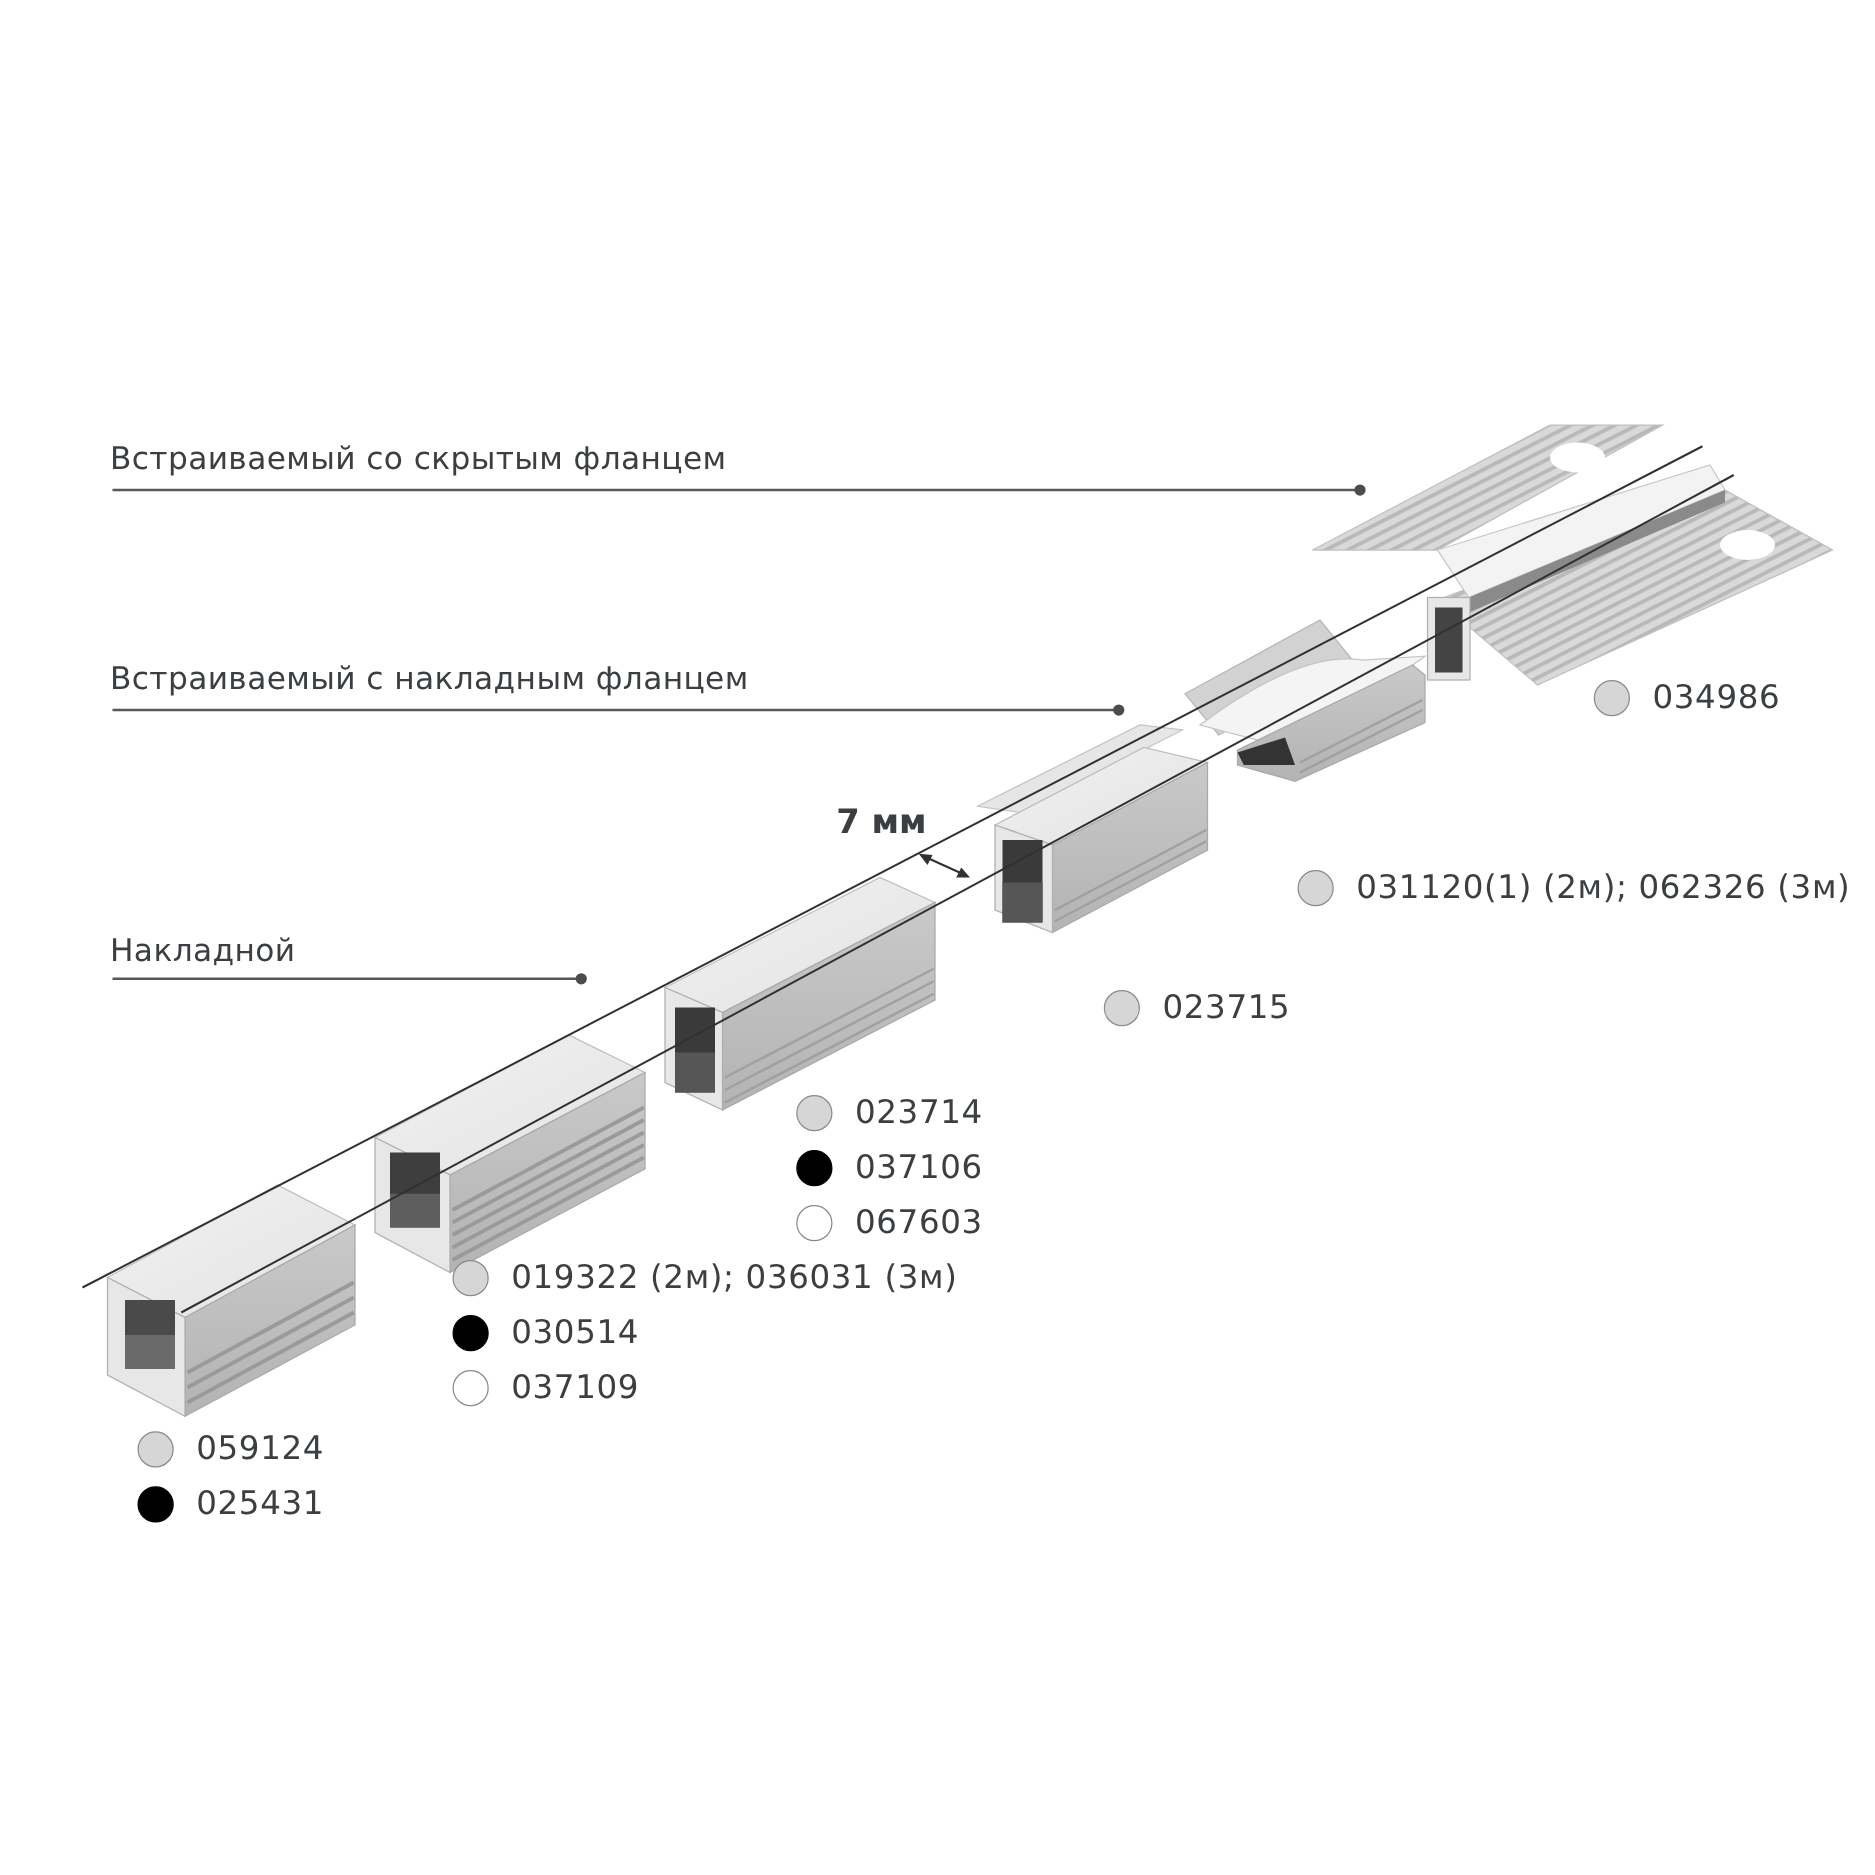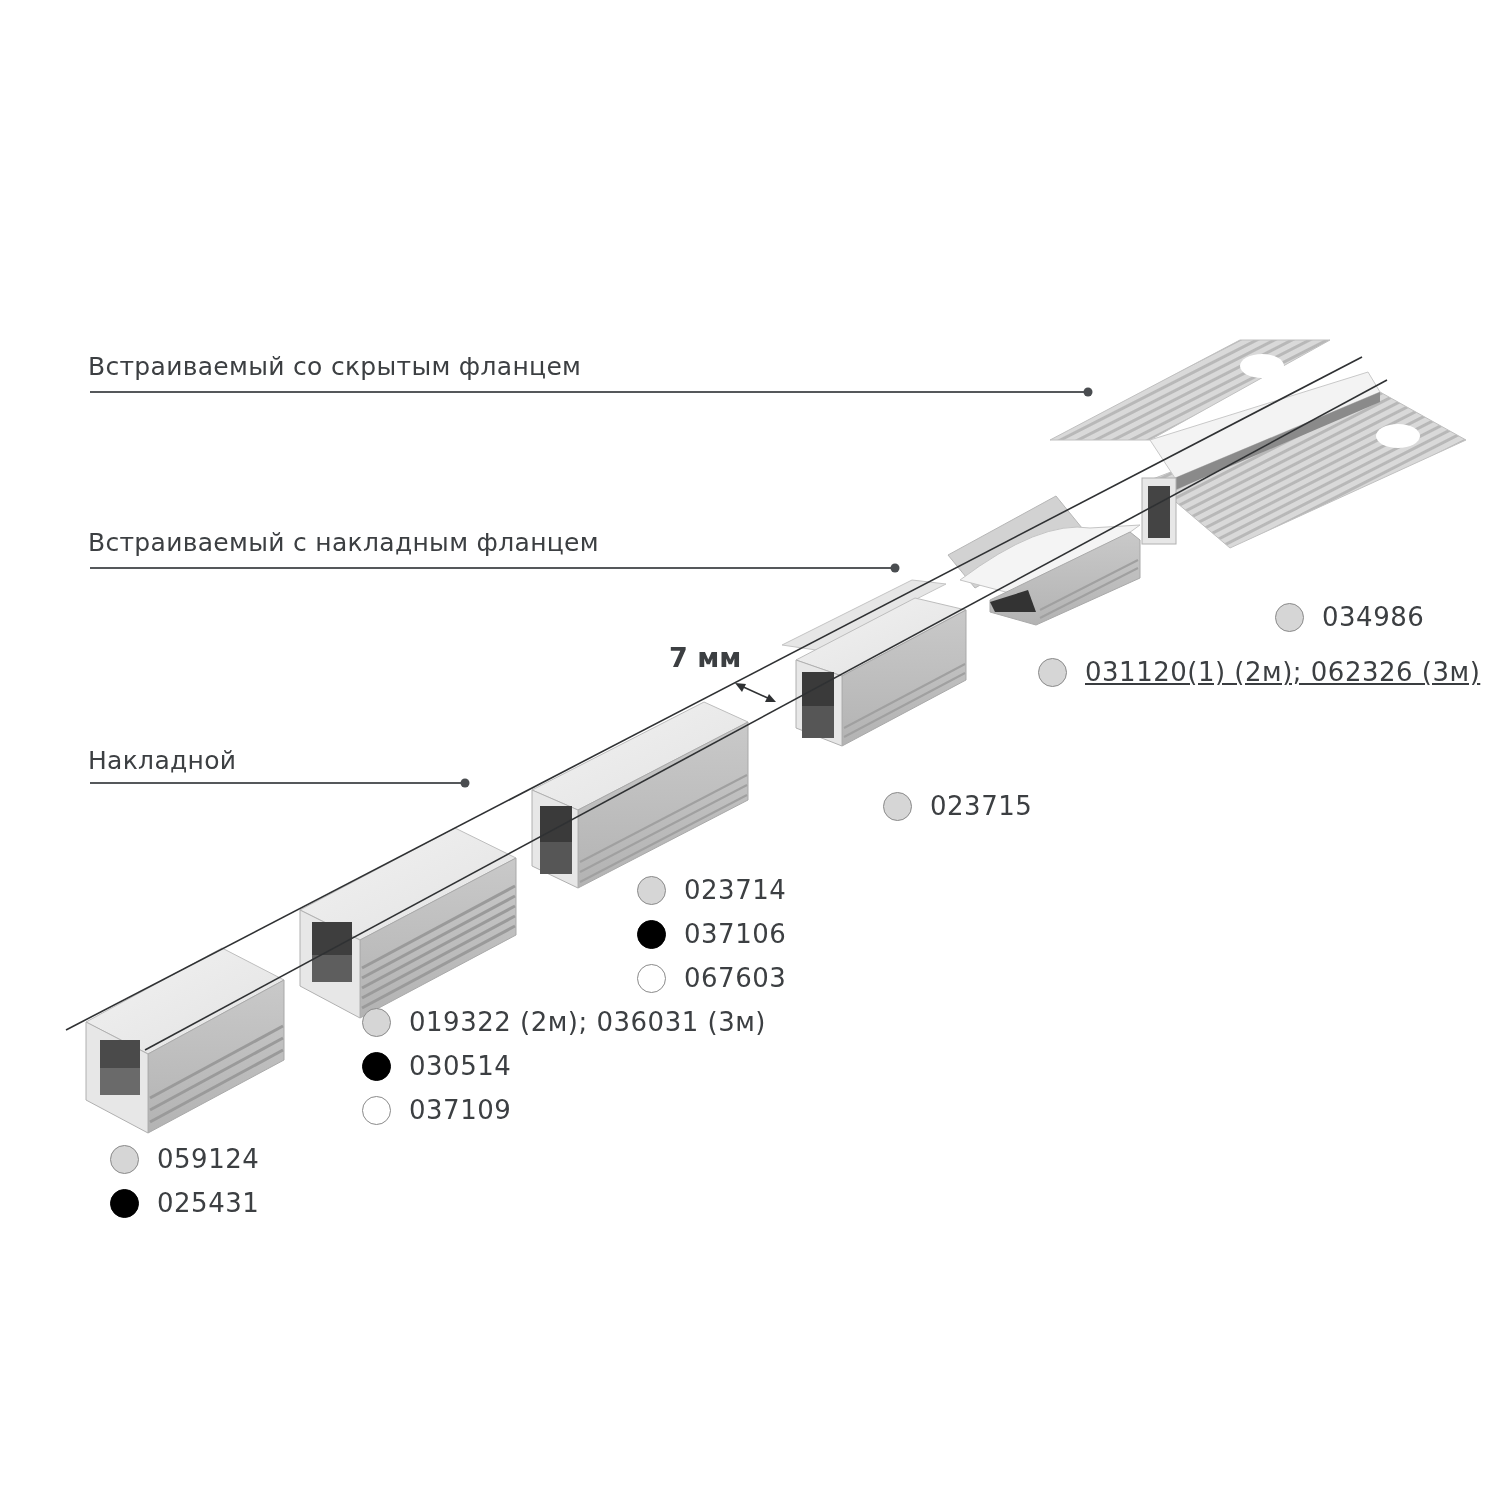--- a/index.html
+++ b/index.html
@@ -168,27 +168,27 @@
     </div>
   </div>
 
   <div class="code-group" style="left:883px; top:784px;">
     <div class="code-row">
       <span class="swatch" style="background:#d6d6d6;"></span>
       <span class="code">023715</span>
     </div>
   </div>
 
-  <div class="code-group" style="left:1038px; top:650px;text-decoration:underline;">
+  <div class="code-group" style="left:1038px; top:688px;">
     <div class="code-row">
       <span class="swatch" style="background:#d6d6d6;"></span>
       <span class="code">031120(1) (2м); 062326 (3м)</span>
     </div>
   </div>
 
-  <div class="code-group" style="left:1275px; top:595px;">
+  <div class="code-group" style="left:1275px; top:536px;">
     <div class="code-row">
       <span class="swatch" style="background:#d6d6d6;"></span>
       <span class="code">034986</span>
     </div>
   </div>
 
 </div>
 
 </body></html>

